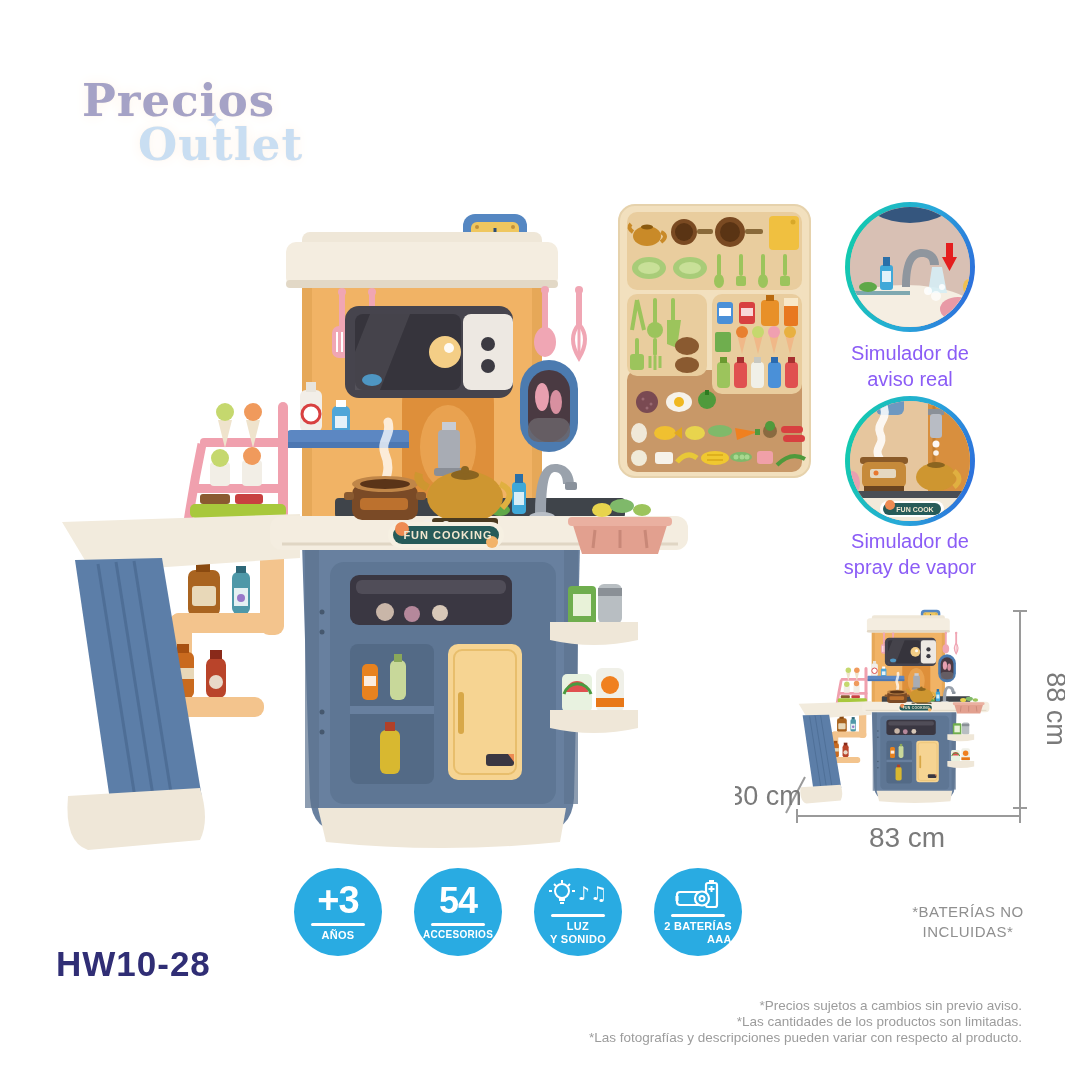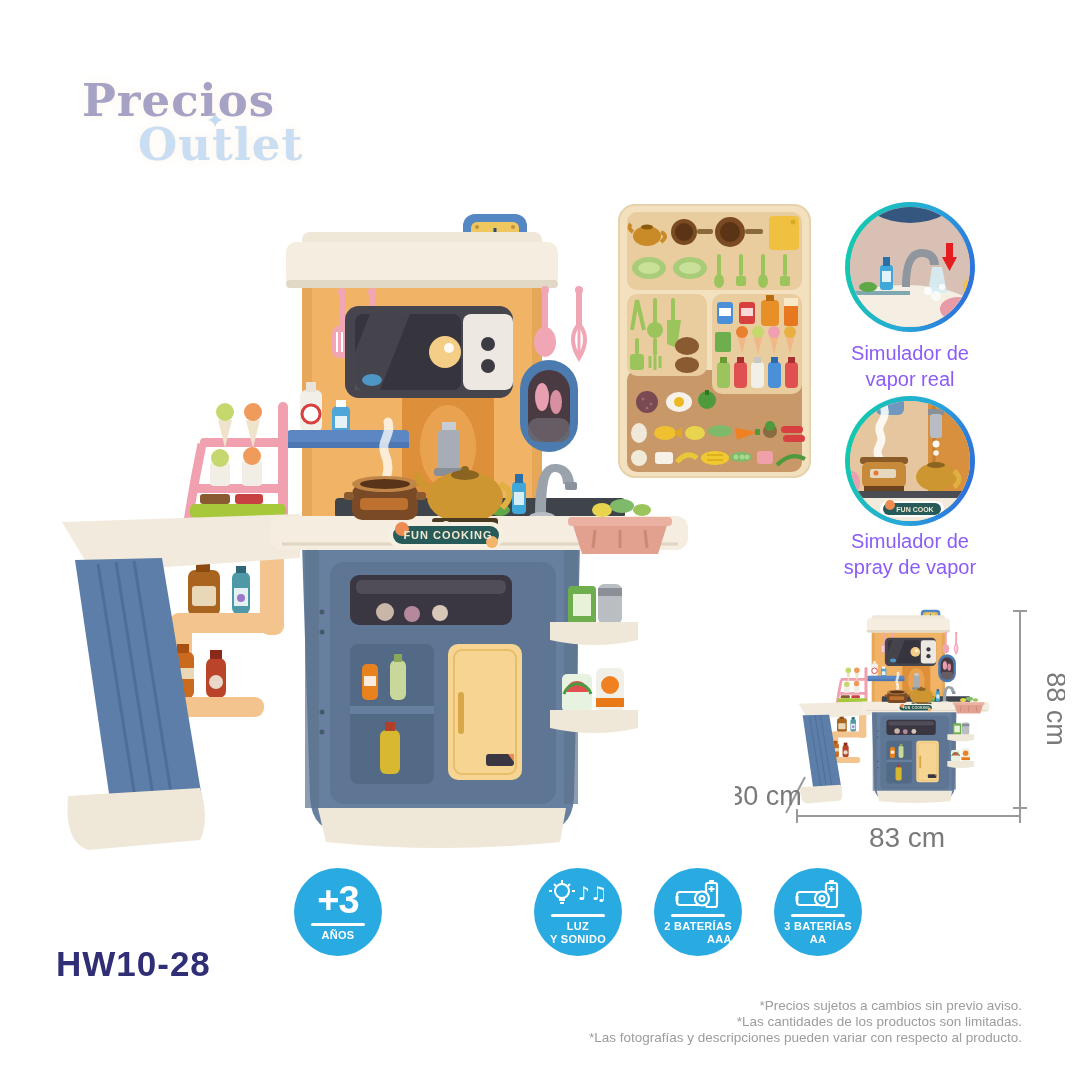--- a/index.html
+++ b/index.html
@@ -462,21 +462,21 @@
           <rect x="96" y="36" width="7" height="15"></rect>
           <polygon points="92,50 107,50 99.5,64"></polygon>
         </g>
         <ellipse cx="108" cy="102" rx="18" ry="12" fill="#e89aa6"></ellipse>
         <ellipse cx="119" cy="80" rx="6" ry="8" fill="#f0c050"></ellipse>
       </svg>
     </div>
   </div>
   <div class="fcap c1">
     <div>Simulador de</div>
-    <div>vapor real</div>
+    <div>aviso real</div>
   </div>
 
   <div class="feature f2">
     <div class="ph">
       <svg viewBox="0 0 120 120" width="120" height="120">
         <rect width="120" height="120" fill="#e6c69e"></rect>
         <rect x="78" y="0" width="42" height="92" fill="#d88f3e"></rect>
         <line x1="84" y1="0" x2="84" y2="90" stroke="#c27f32" stroke-width="3"></line>
         <rect x="26" y="-6" width="28" height="20" rx="6" fill="#6e98c0"></rect>
         <rect x="78" y="8" width="16" height="6" fill="#8a9098"></rect>
@@ -523,20 +523,25 @@
     <text x="30" y="210" text-anchor="middle" font-size="27">30 cm</text>
   </svg>
 
   <div class="model">HW10-28</div>
 
   <div class="badge b1">
     <div class="val">+3</div>
     <div class="div"></div>
     <div class="lab">AÑOS</div>
   </div>
+  <div class="badge b2">
+    <div class="val">54</div>
+    <div class="div"></div>
+    <div class="lab">ACCESORIOS</div>
+  </div>
   <div class="badge b3">
     <div class="icons">
       <svg width="26" height="28" viewBox="0 0 26 28">
         <circle cx="13" cy="11" r="7" fill="none" stroke="#fff" stroke-width="2"></circle>
         <rect x="10" y="18" width="6" height="3" fill="#fff"></rect>
         <rect x="11" y="22" width="4" height="2" fill="#fff"></rect>
         <g stroke="#fff" stroke-width="2">
           <line x1="13" y1="0" x2="13" y2="3"></line>
             <line x1="3" y1="11" x2="0" y2="11"></line>
           <line x1="26" y1="11" x2="23" y2="11"></line>
@@ -564,40 +569,25 @@
         <circle cx="27" cy="19.5" r="2.5" fill="none" stroke="#fff" stroke-width="2"></circle>
         <line x1="2" y1="17" x2="2" y2="22" stroke="#fff" stroke-width="3"></line>
       </svg>
     </div>
     <div class="div"></div>
     <div class="lab">
       <div>2 BATERÍAS</div>
       <div>AAA</div>
     </div>
   </div>
-  <div class="badge b5">
-    <div class="icons">
-      <svg width="46" height="30" viewBox="0 0 46 30">
-        <rect x="31" y="4" width="11" height="24" rx="2" fill="none" stroke="#fff" stroke-width="2.2"></rect>
-        <rect x="34" y="1" width="5" height="3" fill="#fff"></rect>
-        <line x1="36.5" y1="7" x2="36.5" y2="13" stroke="#fff" stroke-width="2"></line>
-        <line x1="33.5" y1="10" x2="39.5" y2="10" stroke="#fff" stroke-width="2"></line>
-        <rect x="2" y="13" width="25" height="13" rx="3" fill="none" stroke="#fff" stroke-width="2.2"></rect>
-        <circle cx="27" cy="19.5" r="7" fill="#29abe2" stroke="#fff" stroke-width="2.2"></circle>
-        <circle cx="27" cy="19.5" r="2.5" fill="none" stroke="#fff" stroke-width="2"></circle>
-        <line x1="2" y1="17" x2="2" y2="22" stroke="#fff" stroke-width="3"></line>
-      </svg>
-    </div>
-    <div class="div"></div>
-    <div class="lab">
-      <div>3 BATERÍAS</div>
-      <div>AA</div>
-    </div>
-  </div>
-
+
+  <div class="bat-note">
+    <div>*BATERÍAS NO</div>
+    <div>INCLUIDAS*</div>
+  </div>
 
   <div class="disclaimer">
     <div class="disc-line">*Precios sujetos a cambios sin previo aviso.</div>
     <div class="disc-line">*Las cantidades de los productos son limitadas.</div>
     <div class="disc-line">*Las fotografías y descripciones pueden variar  con respecto al producto.</div>
   </div>
 
 </div>
 
 </body></html>

